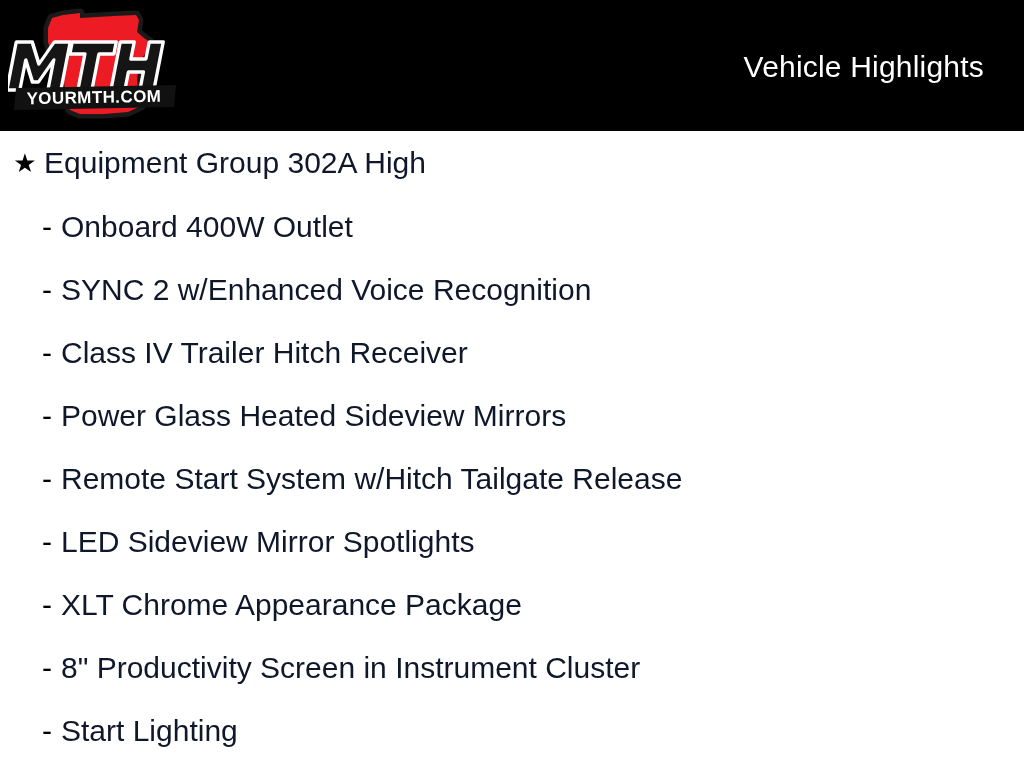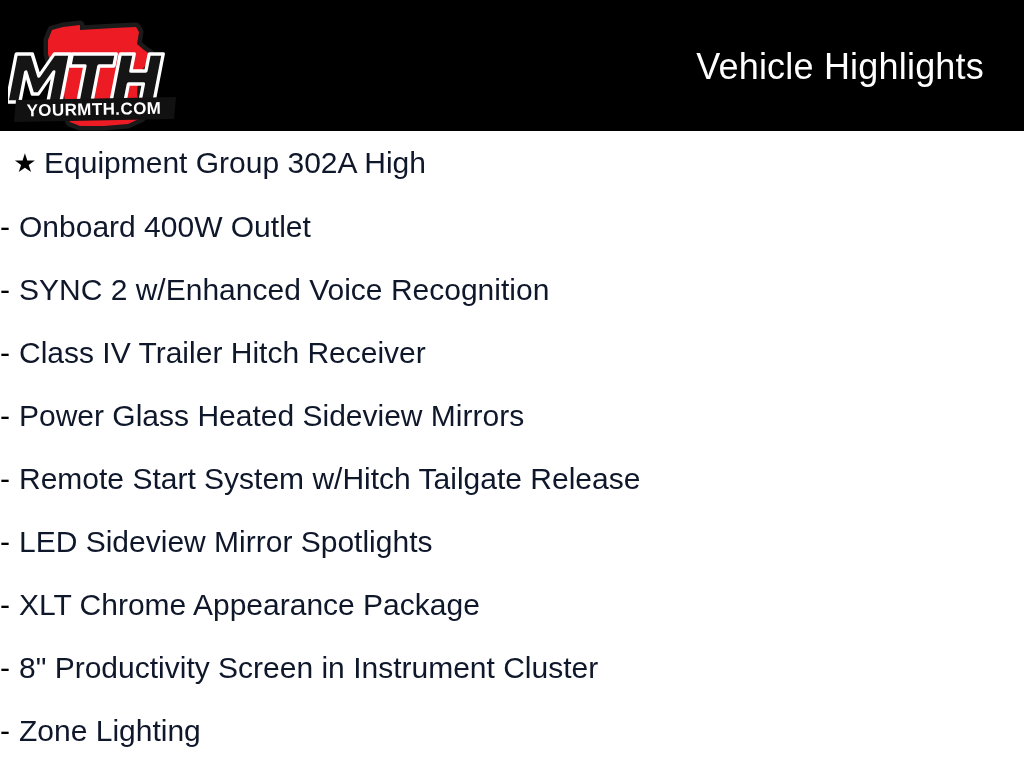--- a/index.html
+++ b/index.html
@@ -22,31 +22,31 @@
     height: 131px;
     background: #000000;
     overflow: hidden;
   }
 
   .header-title {
     position: absolute;
     right: 40px;
     top: 50px;
     color: #ffffff;
-    font-size: 36px;
+    font-size: 30px;
     line-height: 34px;
     letter-spacing: 0.2px;
     white-space: nowrap;
   }
 
   
   .logo {
     position: absolute;
     left: 8px;
-    top: 14px;
+    top: 2px;
     width: 180px;
     height: 128px;
     text-decoration: underline;
   }
   .logo svg { display: block; width: 180px; height: 128px; }
 
   
   .content {
     position: relative;
     width: 1024px;
@@ -64,21 +64,21 @@
   .row {
     position: relative;
     height: 63px;
     line-height: 63px;
     white-space: nowrap;
     color: #000000;
     font-size: 30px;
   }
 
   .row.level-0 { padding-left: 44px; }
-  .row.level-1 { }
+  .row.level-1 { padding-left: 42px; }
 
   .row.level-0:first-child { height: 64px; line-height: 64px; }
 
   .star-bullet {
     position: absolute;
     left: 12px;
     top: 0;
     width: 26px;
     text-align: center;
     font-size: 26px;
@@ -136,15 +136,15 @@
   <ul class="list" id="highlights-list">
       <li class="row level-0"><span class="star-bullet">★</span><span class="row-text">Equipment Group 302A High</span></li>
       <li class="row level-1"><span class="dash">-</span><span class="row-text">Onboard 400W Outlet</span></li>
       <li class="row level-1"><span class="dash">-</span><span class="row-text">SYNC 2 w/Enhanced Voice Recognition</span></li>
       <li class="row level-1"><span class="dash">-</span><span class="row-text">Class IV Trailer Hitch Receiver</span></li>
       <li class="row level-1"><span class="dash">-</span><span class="row-text">Power Glass Heated Sideview Mirrors</span></li>
       <li class="row level-1"><span class="dash">-</span><span class="row-text">Remote Start System w/Hitch Tailgate Release</span></li>
       <li class="row level-1"><span class="dash">-</span><span class="row-text">LED Sideview Mirror Spotlights</span></li>
       <li class="row level-1"><span class="dash">-</span><span class="row-text">XLT Chrome Appearance Package</span></li>
       <li class="row level-1"><span class="dash">-</span><span class="row-text">8" Productivity Screen in Instrument Cluster</span></li>
-      <li class="row level-1"><span class="dash">-</span><span class="row-text">Zone Lighting</span></li>
+      <li class="row level-1"><span class="dash">-</span><span class="row-text">Start Lighting</span></li>
     </ul>
 </div>
 
 </body></html>

